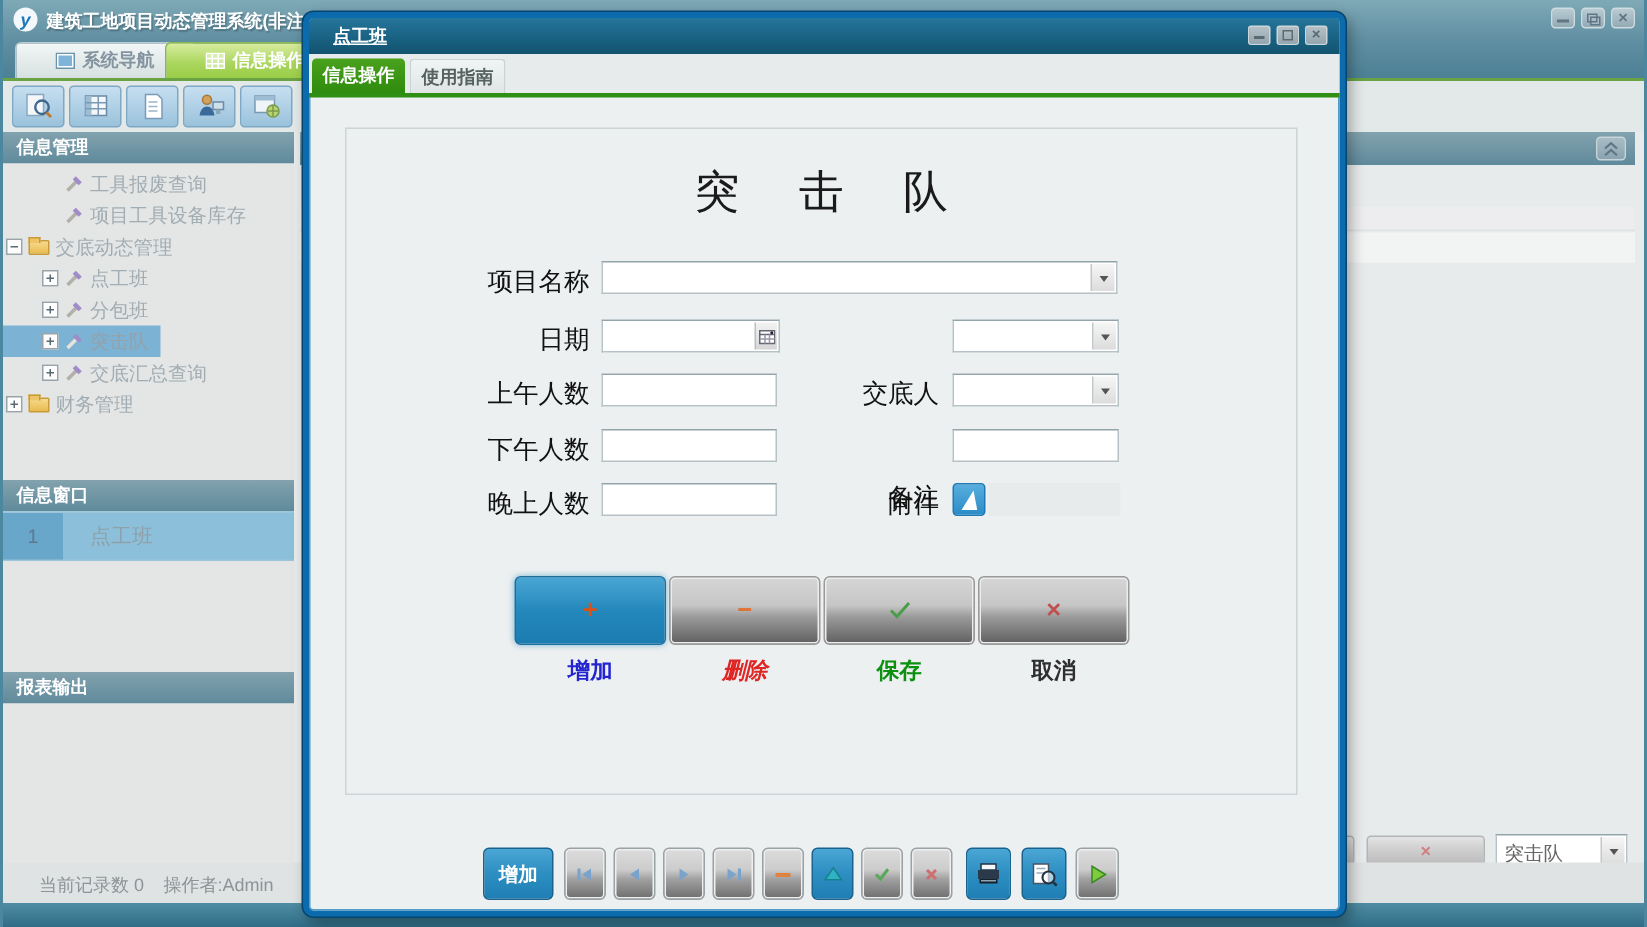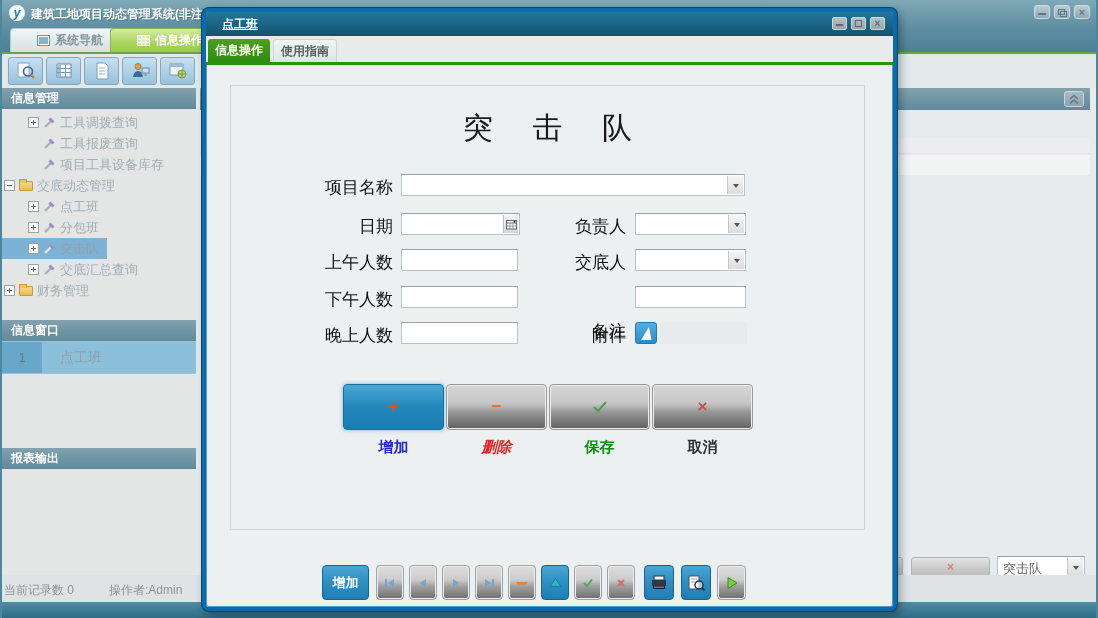--- a/index.html
+++ b/index.html
@@ -64,21 +64,21 @@
           background:#8cc0da; align-items:stretch; }
   .inum { width:40px; background:#68a6ca; color:#5d7a8c; font-size:13px;
           display:flex; align-items:center; justify-content:center; }
   .ilabel { padding-left:18px; color:#8fa0ab; font-size:14px; display:flex; align-items:center; }
   .rlist { top:469px; height:106px; }
 
   
   .statusbar { position:absolute; left:2px; top:575px; width:1094px; height:27px; background:#dfe3e4;
                font-size:12px; color:#8d9396; }
   .statusbar span { position:absolute; top:7px; }
-  .st1 { left:2px; } .st2 { left:107px; }
+  .st1 { left:24px; } .st2 { left:107px; }
   .botband { position:absolute; left:0; top:602px; width:1098px; height:16px;
              background:linear-gradient(#4f8da4,#2f6d86); }
 
   
   .panelhead { position:absolute; left:200px; top:88px; width:890px; height:22px;
                background:linear-gradient(#82a2ae,#5f8a9b); }
   .collapsebtn { position:absolute; right:6px; top:3px; width:20px; height:16px; border-radius:3px;
                  background:linear-gradient(#a9bcc5,#8ba4b0); border:1px solid #c8d6da;
                  display:flex; align-items:center; justify-content:center; }
   .gridhead { position:absolute; left:200px; top:138px; width:890px; height:16px; background:#ededef;
@@ -255,30 +255,20 @@
   <div class="fld bgselect">
     <span class="val">突击队</span>
     <span class="selarrow">
         <span class="tri"></span>
       </span>
   </div>
 
   <div class="shead" style="top:88px;">信息管理</div>
   <div class="spanel tree">
     <div class="titem lvl1">
-      <span class="exp plus"></span>
-      <span class="ticon">
-          <svg width="13" height="13">
-            <line x1="2" y1="11" x2="8" y2="5" stroke="#b2b0a8" stroke-width="2.4"></line>
-            <line x1="6.5" y1="2.5" x2="10.5" y2="6.5" stroke="#a08cc8" stroke-width="3"></line>
-          </svg>
-        </span>
-      <span>工具调拨查询</span>
-    </div>
-    <div class="titem lvl1">
       <span class="exp none"></span>
       <span class="ticon">
           <svg width="13" height="13">
             <line x1="2" y1="11" x2="8" y2="5" stroke="#b2b0a8" stroke-width="2.4"></line>
             <line x1="6.5" y1="2.5" x2="10.5" y2="6.5" stroke="#a08cc8" stroke-width="3"></line>
           </svg>
         </span>
       <span>工具报废查询</span>
     </div>
     <div class="titem lvl1">
@@ -405,21 +395,20 @@
             <svg width="11" height="11">
                 <rect x="0.5" y="1.5" width="10" height="8.5" fill="#fff" stroke="#667"></rect>
                 <line x1="0.5" y1="4" x2="10.5" y2="4" stroke="#667"></line>
                 <line x1="4" y1="4" x2="4" y2="10" stroke="#99a"></line>
                 <line x1="7" y1="4" x2="7" y2="10" stroke="#99a"></line>
                 <line x1="0.5" y1="7" x2="10.5" y2="7" stroke="#99a"></line>
                 <circle cx="8.5" cy="2.8" r="1" fill="#223"></circle>
               </svg>
           </span>
         </div>
-        <span class="flabel flabelR" style="top:129px;">负责人</span>
         <div class="dfld" style="left:404px;top:127px;width:111px;">
           <input class="dinput" style="">
           <span class="selarrow">
               <span class="tri"></span>
             </span>
         </div>
 
         <span class="flabel" style="top:165px;">上午人数</span>
         <div class="dfld" style="left:170px;top:163px;width:117px;">
           <input class="dinput" style="">

